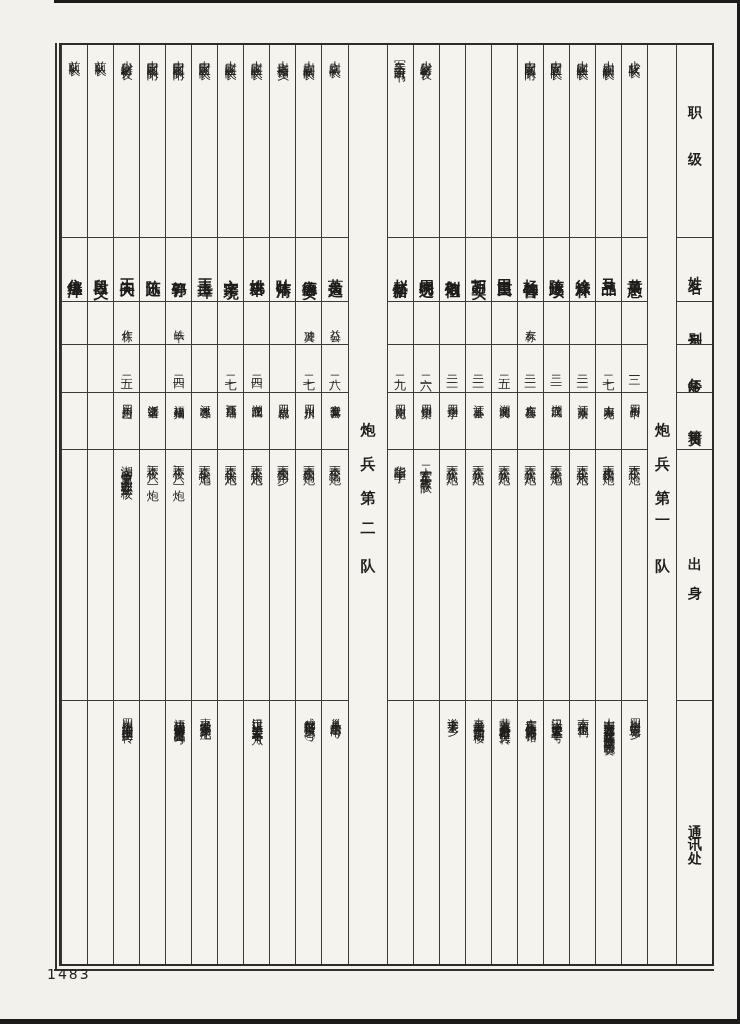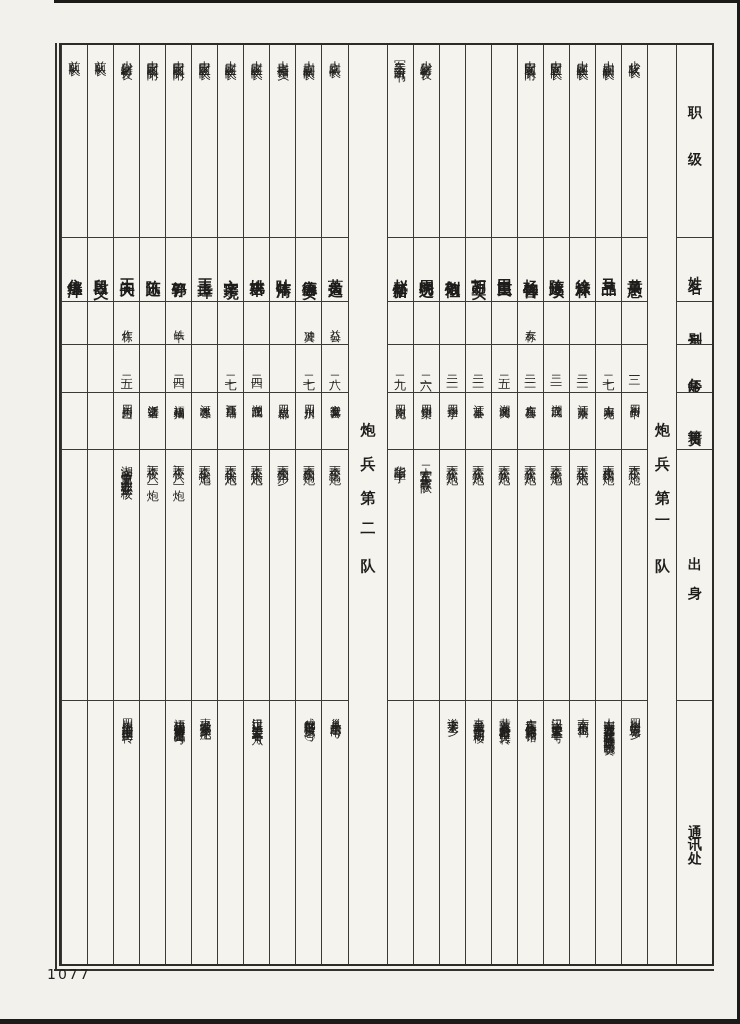--- a/index.html
+++ b/index.html
@@ -612,13 +612,13 @@
       </div>
     <div class="cell h-origin c-origin">
         <span class="vtext"></span>
       </div>
     <div class="cell h-address c-address">
         <span class="vtext"></span>
       </div>
   </div>
 </div>
 
-<div class="page-number">1077</div>
+<div class="page-number">1483</div>
 
 </body></html>

